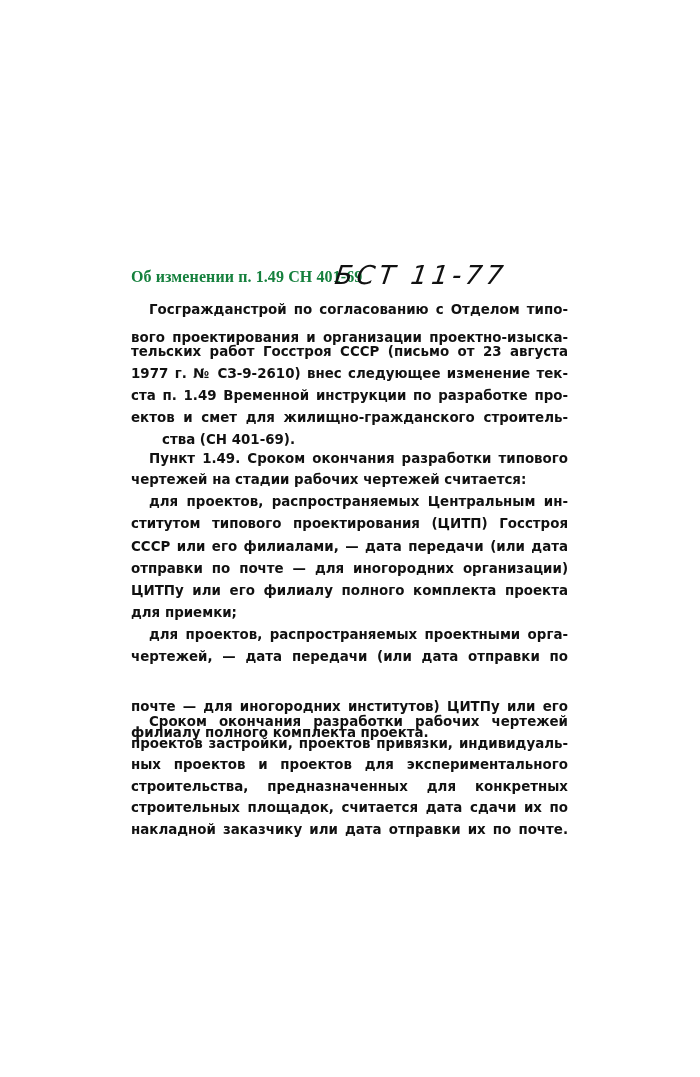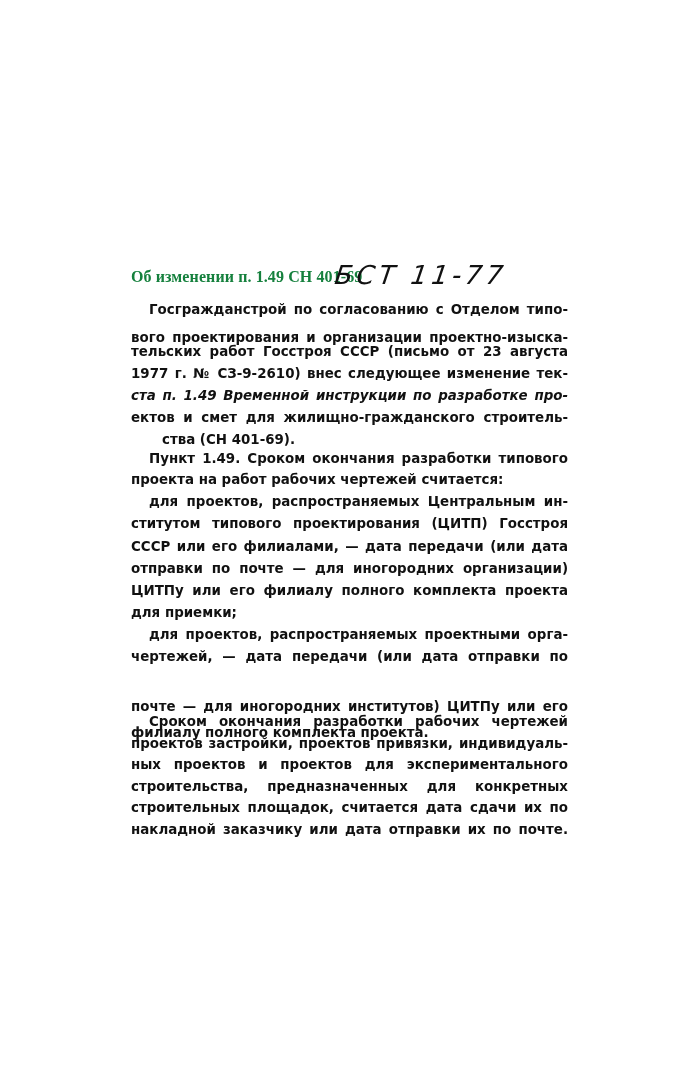--- a/index.html
+++ b/index.html
@@ -69,25 +69,25 @@
 <body>
 
 <div class="page">
   <div class="heading">Об изменении п. 1.49 СН 401-69</div>
   <div class="handwritten">БСТ 11-77</div>
   <div class="body-text" id="body-text" style="top:0;">
       <div class="line indent" style="top: 300px;">Госгражданстрой по согласованию с Отделом типо-</div>
       <div class="line" style="top: 320px; margin-top: 8px;">вого проектирования и организации проектно-изыска-</div>
       <div class="line" style="top: 342px;">тельских работ Госстроя СССР (письмо от 23 августа</div>
       <div class="line" style="top: 364px;">1977 г. № СЗ-9-2610) внес следующее изменение тек-</div>
-      <div class="line" style="top: 386px; font-style: italic;">ста п. 1.49 Временной инструкции по разработке про-</div>
+      <div class="line" style="top: 386px;">ста п. 1.49 Временной инструкции по разработке про-</div>
       <div class="line" style="top: 408px;">ектов и смет для жилищно-гражданского строитель-</div>
       <div class="line last" style="top: 430px; margin-left: 31px;">ства (СН 401-69).</div>
       <div class="line indent" style="top: 449px;">Пункт 1.49. Сроком окончания разработки типового</div>
-      <div class="line last" style="top: 470px;">проекта на работ рабочих чертежей считается:</div>
+      <div class="line last" style="top: 470px;">чертежей на стадии рабочих чертежей считается:</div>
       <div class="line indent" style="top: 492px;">для проектов, распространяемых Центральным ин-</div>
       <div class="line" style="top: 514px;">ститутом типового проектирования (ЦИТП) Госстроя</div>
       <div class="line" style="top: 537px;">СССР или его филиалами, — дата передачи (или дата</div>
       <div class="line" style="top: 559px;">отправки по почте — для иногородних организации)</div>
       <div class="line" style="top: 581px;">ЦИТПу или его филиалу полного комплекта проекта</div>
       <div class="line last" style="top: 603px;">для приемки;</div>
       <div class="line indent" style="top: 625px;">для проектов, распространяемых проектными орга-</div>
       <div class="line" style="top: 647px;">чертежей, — дата передачи (или дата отправки по</div>
       <div class="line" style="top: 697px;">почте — для иногородних институтов) ЦИТПу или его</div>
       <div class="line last" style="top: 723px;">филиалу полного комплекта проекта.</div>

